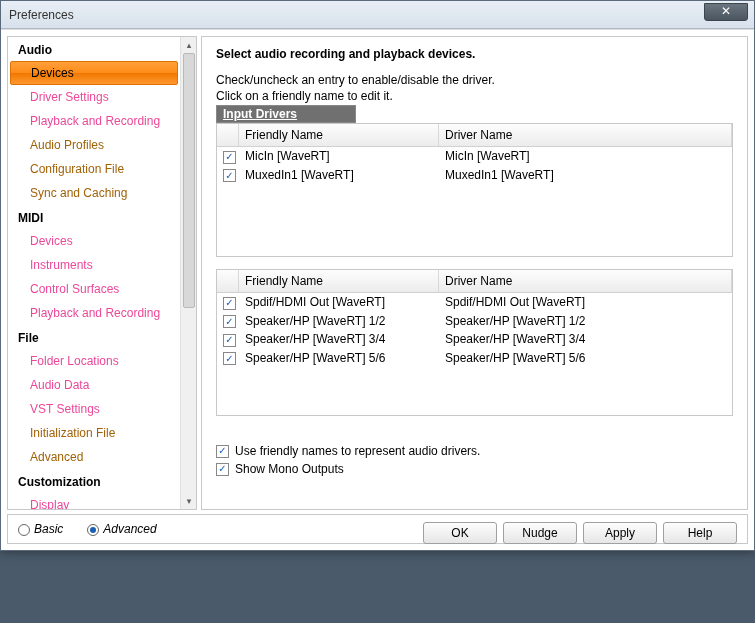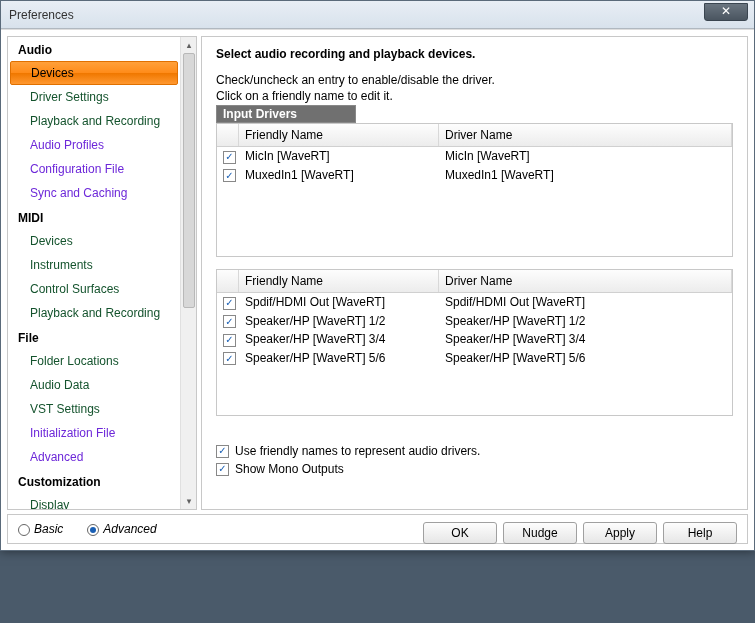--- a/index.html
+++ b/index.html
@@ -97,24 +97,24 @@
     border: 1px solid #b8b8b8;
     border-radius: 2px;
   }
   .cat-header {
     font-weight: bold;
     color: #000;
     padding: 6px 10px 4px 10px;
   }
   .cat-item {
     padding: 5px 10px 5px 22px;
-    color: #14532d;
+    color: #ec4899;
     cursor: pointer;
   }
-  .cat-item.link { color: #6d28d9; }
+  .cat-item.link { color: #a16207; }
   .cat-item.selected {
     background: linear-gradient(to bottom, #ffa03a 0%, #ff8c1a 48%, #f07800 52%, #ff9830 100%);
     color: #000;
     border: 1px solid #e07000;
     margin: 0 2px;
     padding: 4px 8px 4px 20px;
     border-radius: 2px;
   }
   .right-pane {
     flex: 1;
@@ -127,20 +127,21 @@
   .pane-title {
     font-weight: bold;
     margin-bottom: 12px;
   }
   .pane-text { color:#000; margin-bottom: 2px; }
   .section-head {
     background: #707070;
     color: #fff;
     font-weight: bold;
     padding: 1px 6px;
+    text-decoration: underline;
     border: 1px solid #888;
     font-size: 12px;
   }
   .grid-box {
     border: 1px solid #c8c8c8;
     margin-top: 0;
     margin-bottom: 12px;
   }
   .grid-head {
     display: flex;

